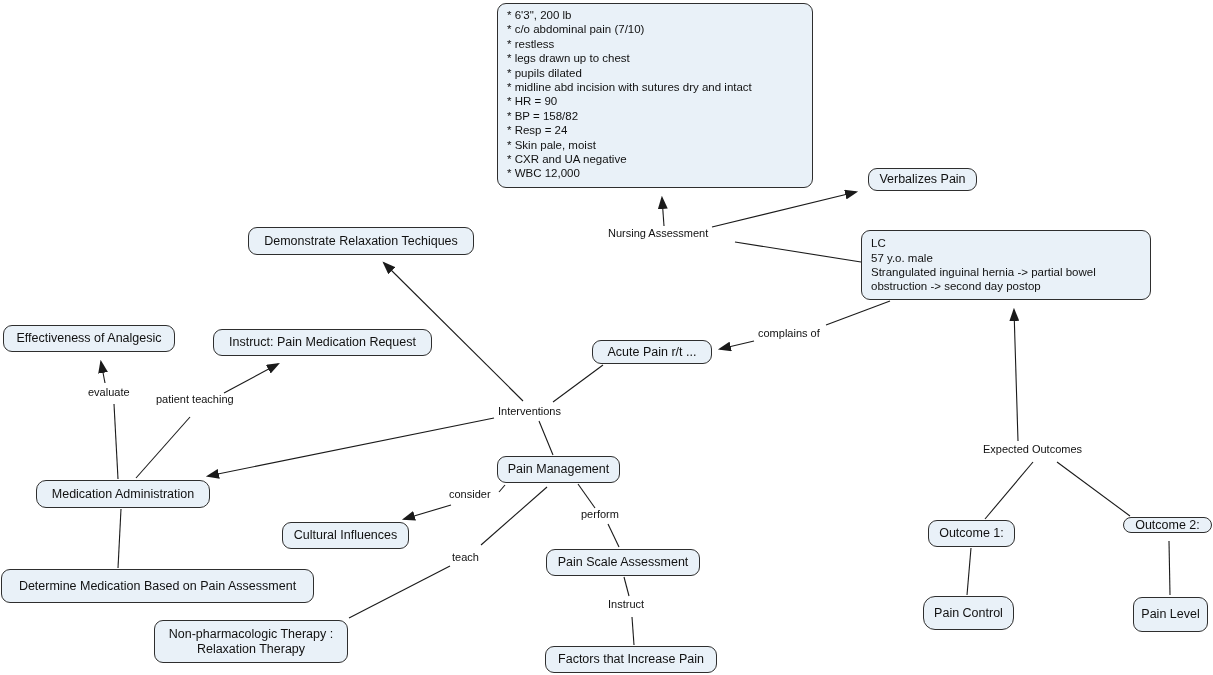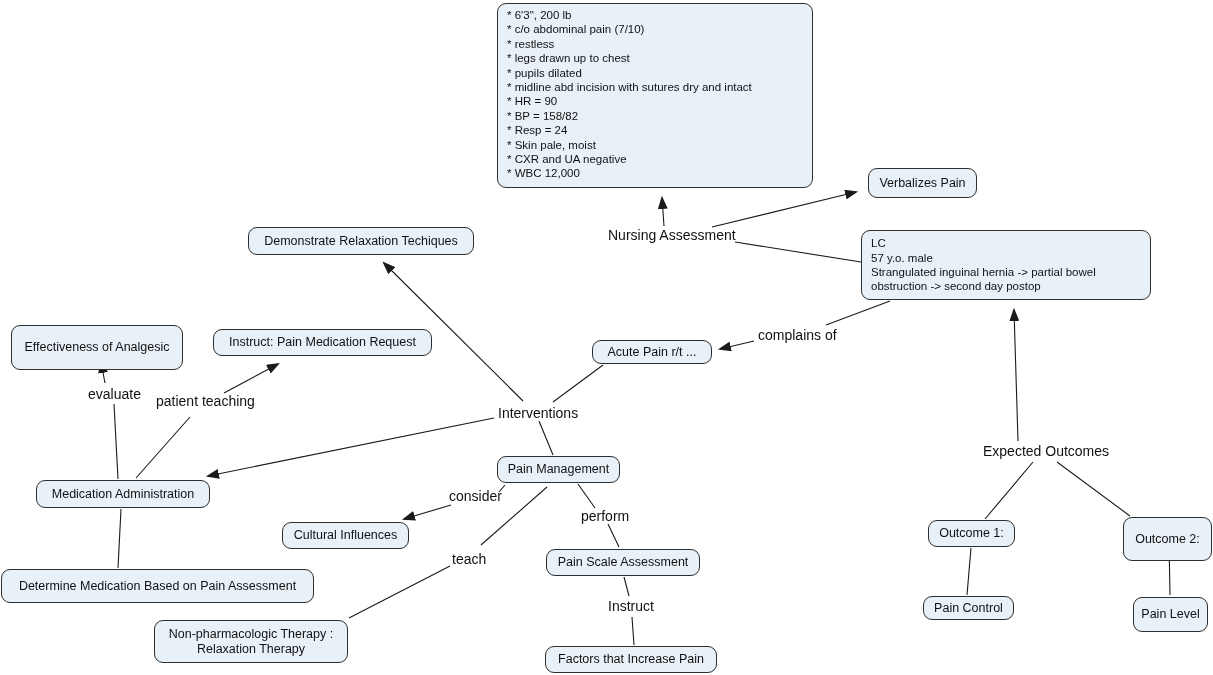--- a/index.html
+++ b/index.html
@@ -37,21 +37,21 @@
   }
   .node.align-left{
     justify-content:flex-start;
     text-align:left;
     padding:4px 9px;
     font-size:11.5px;
     line-height:14.4px;
   }
   .link-label{
     position:absolute;
-    font-size:14px;
+    font-size:11px;
     white-space:nowrap;
     z-index:3;
     color:var(--text);
   }
 </style>
 </head>
 <body>
 
 <svg id="edges" viewBox="0 0 1213 675">
   <defs>
@@ -148,55 +148,55 @@
 * legs drawn up to chest
 * pupils dilated
 * midline abd incision with sutures dry and intact
 * HR = 90
 * BP = 158/82
 * Resp = 24
 * Skin pale, moist
 * CXR and UA negative
 * WBC 12,000</div>
 
-<div class="node" style="left:868px;top:168px;width:109px;height:30px;">Verbalizes Pain</div>
+<div class="node" style="left:868px;top:168px;width:109px;height:23px;">Verbalizes Pain</div>
 
 <div class="node align-left" style="left:861px;top:230px;width:290px;height:70px;">LC
 57 y.o. male
 Strangulated inguinal hernia -&gt; partial bowel
 obstruction -&gt; second day postop</div>
 
 <div class="node" style="left:248px;top:227px;width:226px;height:28px;">Demonstrate Relaxation Techiques</div>
 
-<div class="node" style="left:11px;top:325px;width:172px;height:45px;">Effectiveness of Analgesic</div>
+<div class="node" style="left:3px;top:325px;width:172px;height:27px;">Effectiveness of Analgesic</div>
 
 <div class="node" style="left:213px;top:329px;width:219px;height:27px;">Instruct: Pain Medication Request</div>
 
 <div class="node" style="left:592px;top:340px;width:120px;height:24px;">Acute Pain r/t ...</div>
 
-<div class="node" style="left:36px;top:480px;width:174px;height:28px;">Medication Administration</div>
+<div class="node" style="left:36px;top:480px;width:174px;height:28px;border-radius:10px;">Medication Administration</div>
 
 <div class="node" style="left:497px;top:456px;width:123px;height:27px;">Pain Management</div>
 
 <div class="node" style="left:270px;top:522px;width:127px;height:27px;margin-left:12px;">Cultural Influences</div>
 
 <div class="node" style="left:1px;top:569px;width:313px;height:34px;">Determine Medication Based on Pain Assessment</div>
 
 <div class="node" style="left:546px;top:549px;width:154px;height:27px;">Pain Scale Assessment</div>
 
 <div class="node" style="left:154px;top:620px;width:194px;height:43px;">Non-pharmacologic Therapy :
 Relaxation Therapy</div>
 
 <div class="node" style="left:545px;top:646px;width:172px;height:27px;">Factors that Increase Pain</div>
 
 <div class="node" style="left:928px;top:520px;width:87px;height:27px;">Outcome 1:</div>
 
-<div class="node" style="left:1123px;top:517px;width:89px;height:44px;">Outcome 2:</div>
-
-<div class="node" style="left:923px;top:596px;width:91px;height:24px;">Pain Control</div>
+<div class="node" style="left:1123px;top:517px;width:89px;height:16px;">Outcome 2:</div>
+
+<div class="node" style="left:923px;top:596px;width:91px;height:34px;border-radius:12px;">Pain Control</div>
 
 <div class="node" style="left:1133px;top:597px;width:75px;height:35px;">Pain Level</div>
 
 <div class="link-label" style="left:608px;top:227px;">Nursing Assessment</div>
 
 <div class="link-label" style="left:758px;top:327px;">complains of</div>
 
 <div class="link-label" style="left:498px;top:405px;">Interventions</div>
 
 <div class="link-label" style="left:88px;top:386px;">evaluate</div>

